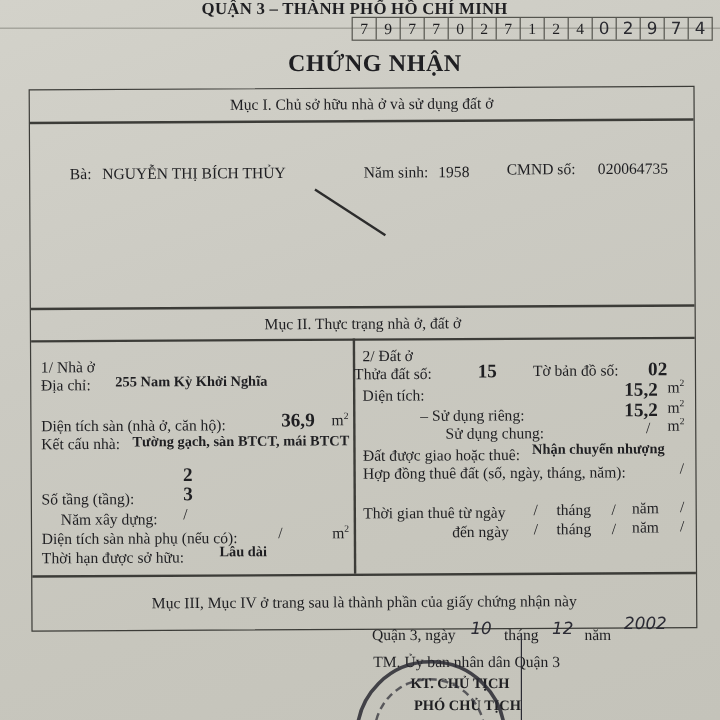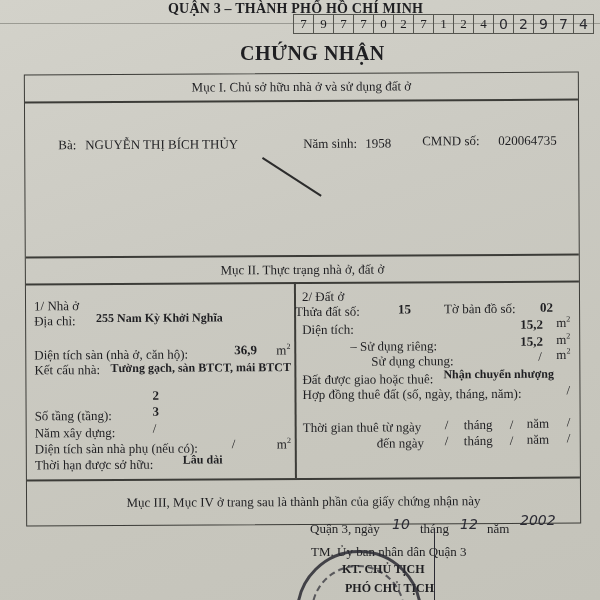--- a/index.html
+++ b/index.html
@@ -30,21 +30,21 @@
 
     .outer-box {
       position: absolute; left: 25px; top: 73px; width: 553px; height: 450px;
       border: 1.5px solid #3c3c38; transform: rotate(-0.3deg);
     }
     .hline { position: absolute; left: 0; width: 100%; height: 1.5px; background: #3c3c38; }
     .vline { position: absolute; width: 1.5px; background: #3c3c38; }
     .section-head { position: absolute; left: 0; width: 100%; text-align: center; font-size: 13px; }
 
     .lbl { font-size: 13px; }
-    .val { font-size: 13px; font-weight: bold; }
+    .val { font-size: 16px; font-weight: bold; }
     .small { font-size: 12px; }
     sup { font-size: 8px; }
     .hand { font-family: "DejaVu Sans", sans-serif; font-style: italic; font-size: 14px; color: #2b2b34; }
 
     .slash-line {
       position: absolute; left: 263px; top: 157px; width: 70px; height: 1.5px; background: #2c2c2c;
       transform-origin: 0 0; transform: rotate(33deg);
     }
     .stamp {
       position: absolute; left: 296px; top: 550px; width: 120px; height: 120px; border-radius: 50%;
@@ -107,21 +107,21 @@
     <div class="abs val small" style="left:70px; top:236px;">255 Nam Kỳ Khởi Nghĩa</div>
     <div class="abs lbl" style="left:8px; top:272px;">Diện tích sàn (nhà ở, căn hộ):</div>
     <div class="abs val" style="left:208px; top:268px;">36,9</div>
     <div class="abs lbl" style="left:250px; top:268px;"><span>m</span><sup>2</sup></div>
     <div class="abs lbl" style="left:8px; top:287px;">Kết cấu nhà:</div>
     <div class="abs val small" style="left:84px; top:286px;">Tường gạch, sàn BTCT, mái BTCT</div>
 
     <div class="abs val" style="left:126px; top:313px;">2</div>
     <div class="abs lbl" style="left:8px; top:333px;">Số tầng (tầng):</div>
     <div class="abs val" style="left:126px; top:329px;">3</div>
-    <div class="abs lbl" style="left:8px; top:350px;">Năm xây dựng:</div>
+    <div class="abs lbl" style="left:24px; top:350px;">Năm xây dựng:</div>
     <div class="abs lbl" style="left:126px; top:346px;">/</div>
     <div class="abs lbl" style="left:8px; top:366px;">Diện tích sàn nhà phụ (nếu có):</div>
     <div class="abs lbl" style="left:205px; top:362px;">/</div>
     <div class="abs lbl" style="left:250px; top:362px;"><span>m</span><sup>2</sup></div>
     <div class="abs lbl" style="left:8px; top:382px;">Thời hạn được sở hữu:</div>
     <div class="abs val small" style="left:156px; top:378px;">Lâu dài</div>
 
     <div class="abs lbl" style="left:276px; top:215px;">2/ Đất ở</div>
     <div class="abs lbl" style="left:269px; top:230px;">Thửa đất số:</div>
     <div class="abs val" style="left:372px; top:228px;">15</div>

